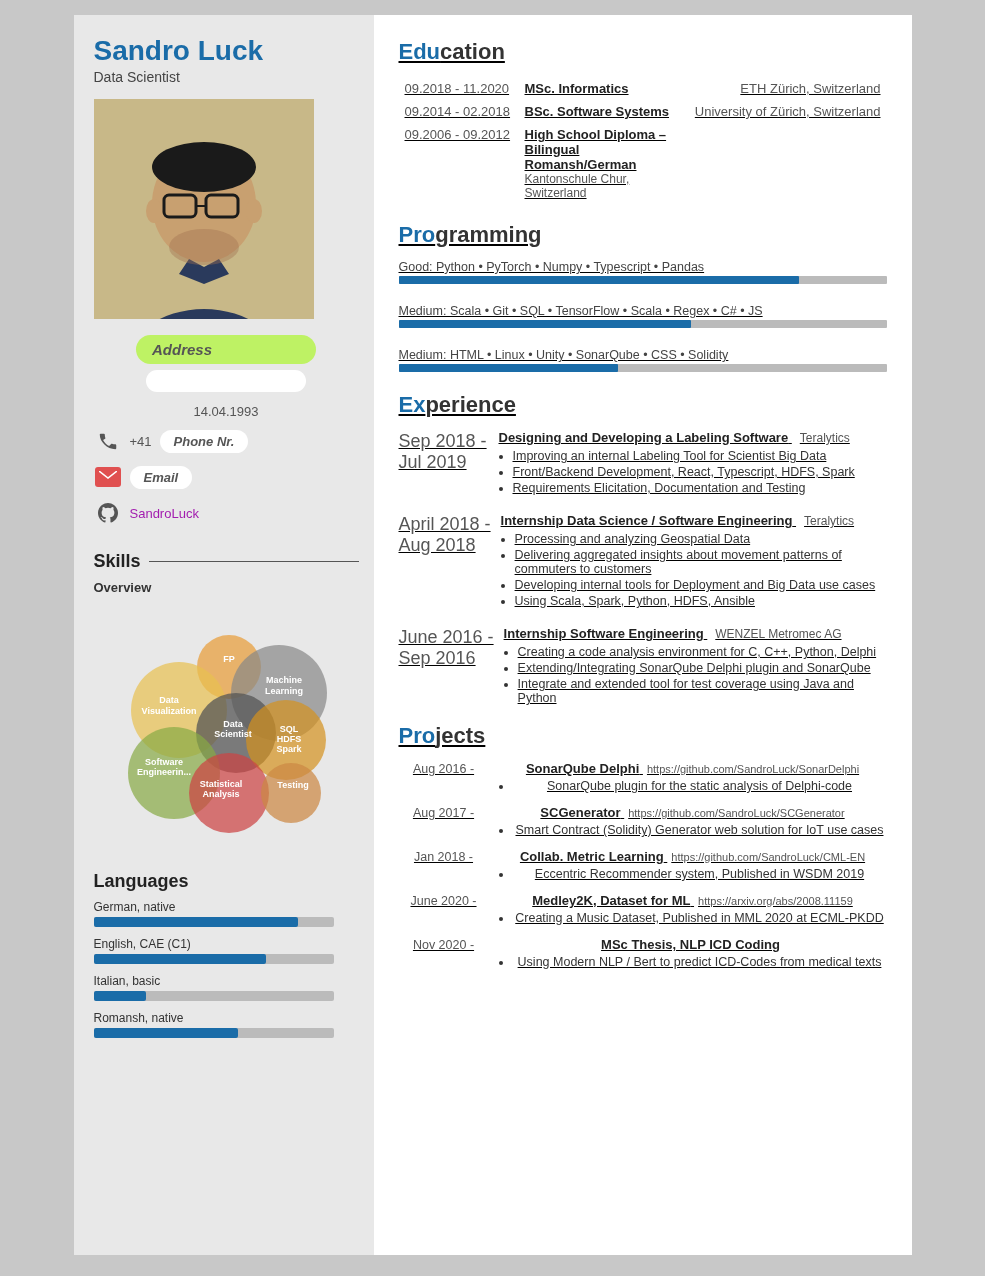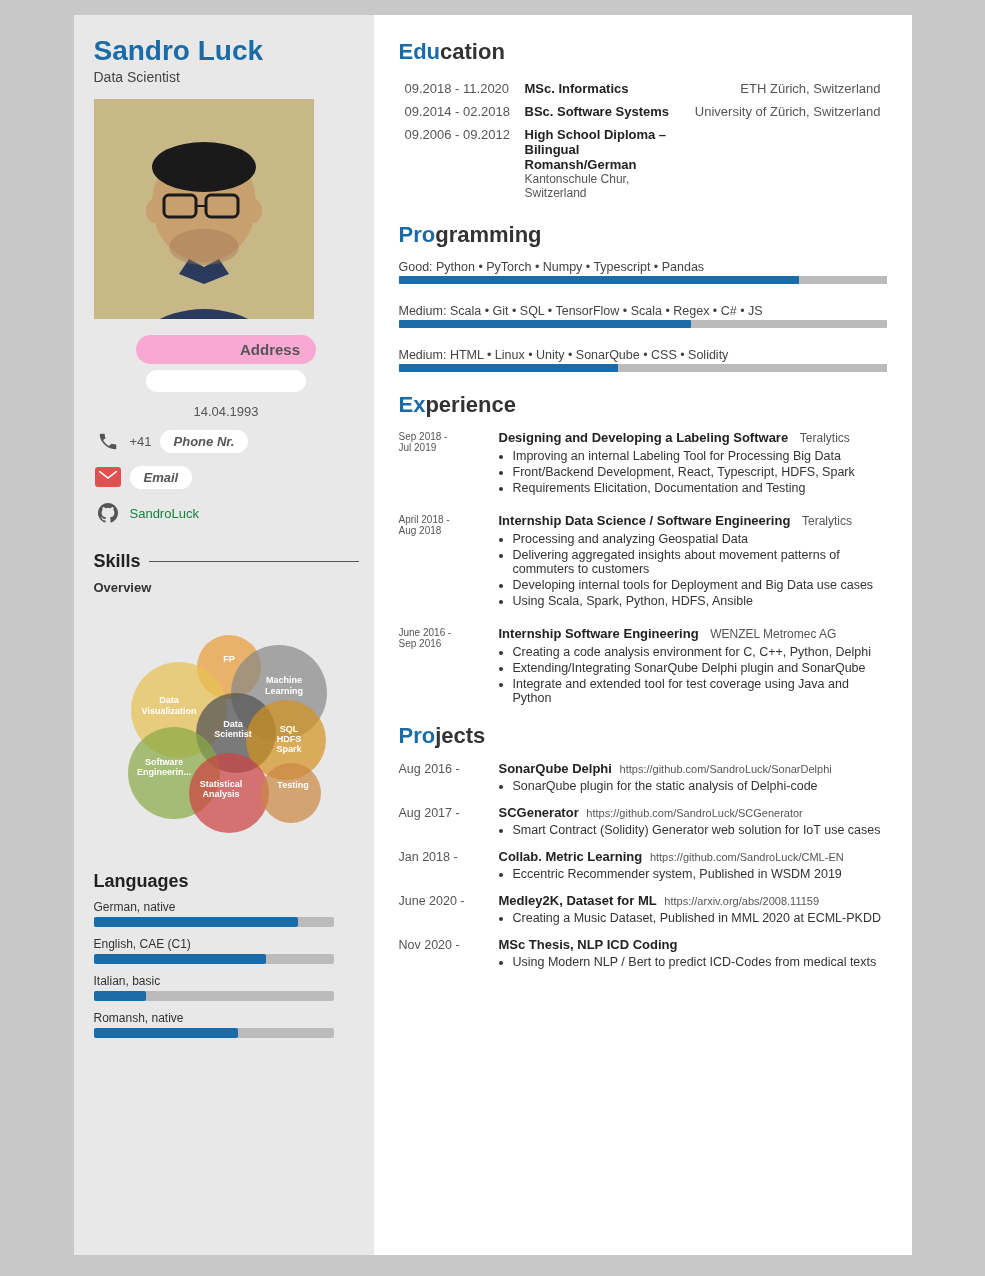--- a/index.html
+++ b/index.html
@@ -48,25 +48,26 @@
       align-items: center;
       justify-content: center;
       overflow: hidden;
     }
     
     .photo-placeholder {
       width: 220px;
       height: 220px;
     }
     .address-box {
-      background: #f9a8d4;
+      background: #bef264;
       border-radius: 20px;
       padding: 6px 16px;
-      text-align: right;
-      font-weight: bold;
+      text-align: left;
+      font-weight: bold;
+      font-style: italic;
       font-size: 15px;
       color: #555;
       margin-bottom: 6px;
       width: 180px;
       align-self: center;
     }
     .address-line {
       background: #fff;
       border-radius: 20px;
       padding: 5px 16px;
@@ -114,21 +115,21 @@
       background: #fff;
       border-radius: 20px;
       padding: 4px 14px;
       font-weight: bold;
       font-style: italic;
       font-size: 13px;
       color: #555;
     }
     .contact-text {
       font-size: 13px;
-      color: #15803d;
+      color: #a21caf;
     }
     .phone-prefix {
       font-size: 13px;
       color: #555;
     }
     .section-divider {
       display: flex;
       align-items: center;
       gap: 8px;
       margin: 16px 0 8px 0;
@@ -175,20 +176,21 @@
     .lang-bar-fill {
       height: 10px;
       background: #1a6ca8;
       border-radius: 2px;
     }
 
     
     .right-panel {
       flex: 1;
       padding: 20px 25px 20px 25px;
+      text-decoration: underline;
     }
     .section-heading {
       font-size: 22px;
       font-weight: bold;
       color: #333;
       margin-bottom: 12px;
       margin-top: 4px;
     }
     .section-heading .accent {
       color: #1a6ca8;
@@ -244,21 +246,21 @@
       background: #1a6ca8;
       border-radius: 1px;
     }
     .exp-entry {
       display: flex;
       gap: 10px;
       margin-bottom: 16px;
     }
     .exp-date {
       color: #555;
-      font-size: 10px;
+      font-size: 18px;
       min-width: 90px;
       padding-top: 1px;
     }
     .exp-content {
       flex: 1;
     }
     .exp-title {
       font-weight: bold;
       font-size: 13px;
       color: #222;
@@ -275,20 +277,21 @@
     .exp-bullets li {
       font-size: 12.5px;
       color: #333;
       margin-bottom: 2px;
       list-style-type: disc;
     }
     .proj-entry {
       display: flex;
       gap: 10px;
       margin-bottom: 12px;
+      text-align: center;
     }
     .proj-date {
       color: #555;
       font-size: 12.5px;
       min-width: 90px;
       padding-top: 1px;
     }
     .proj-content {
       flex: 1;
     }
@@ -514,21 +517,21 @@
       <span class="accent">Ex</span><span>perience</span>
     </div>
 
     <div id="exp-list">
         <div class="exp-entry">
     <div class="exp-date">Sep 2018 -<br>Jul 2019</div>
     <div class="exp-content">
       <span class="exp-title">Designing and Developing a Labeling Software</span>
       <span class="exp-company">Teralytics</span>
       <ul class="exp-bullets">
-              <li>Improving an internal Labeling Tool for Processing Big Data</li>
+              <li>Improving an internal Labeling Tool for Scientist Big Data</li>
               <li>Front/Backend Development, React, Typescript, HDFS, Spark</li>
               <li>Requirements Elicitation, Documentation and Testing</li>
             </ul>
     </div>
         </div>
         <div class="exp-entry">
     <div class="exp-date">April 2018 -<br>Aug 2018</div>
     <div class="exp-content">
       <span class="exp-title">Internship Data Science / Software Engineering</span>
       <span class="exp-company">Teralytics</span>

